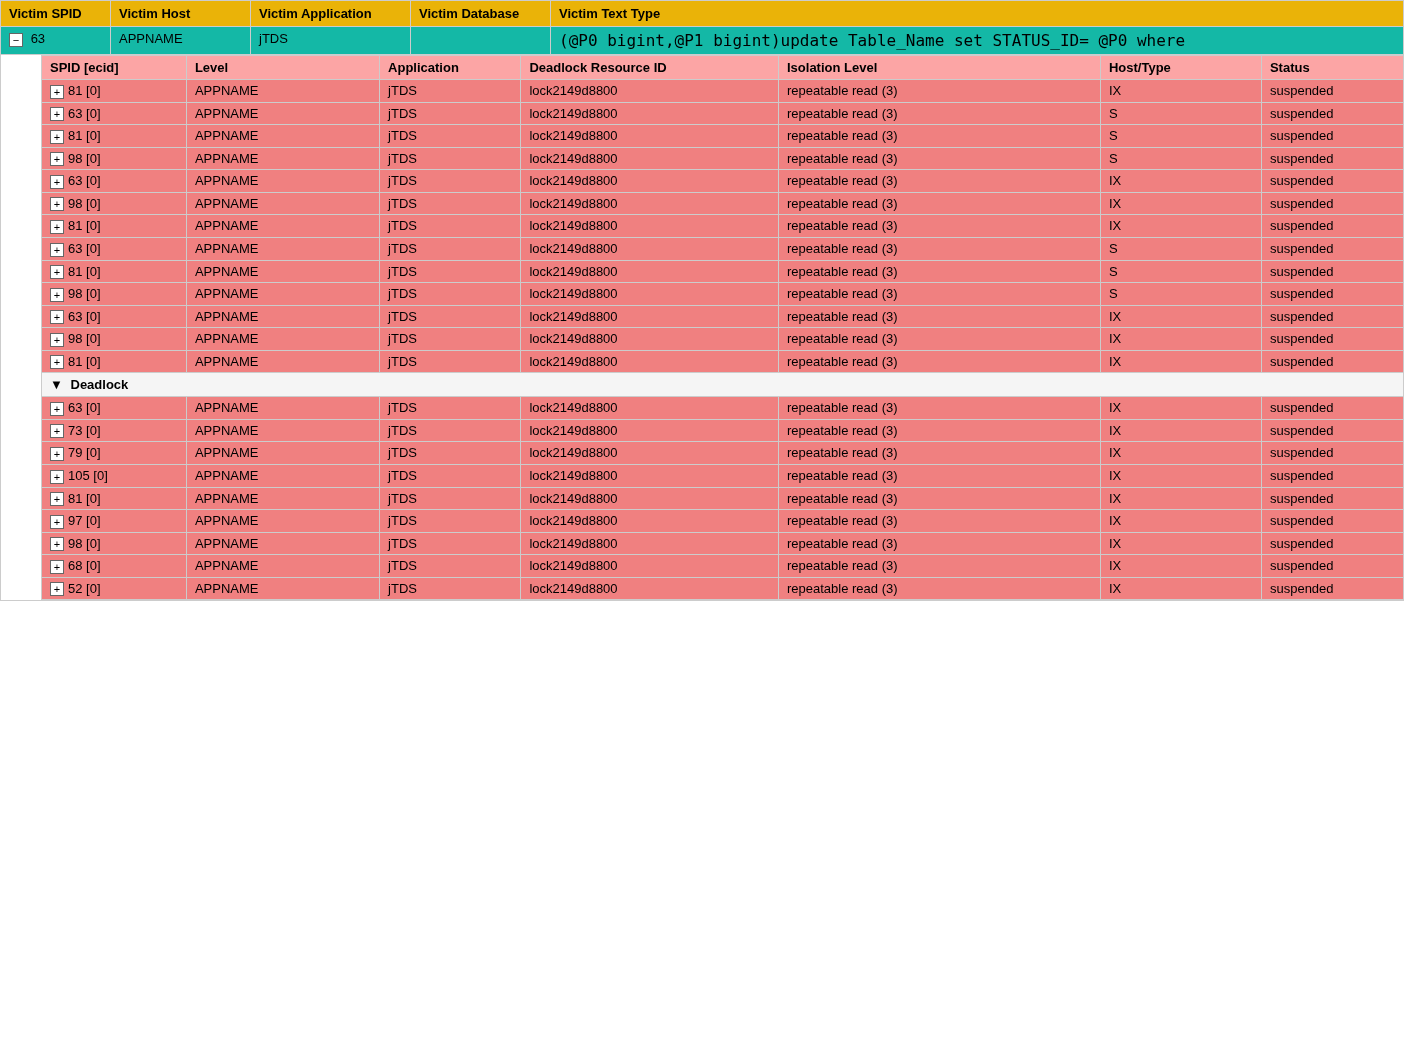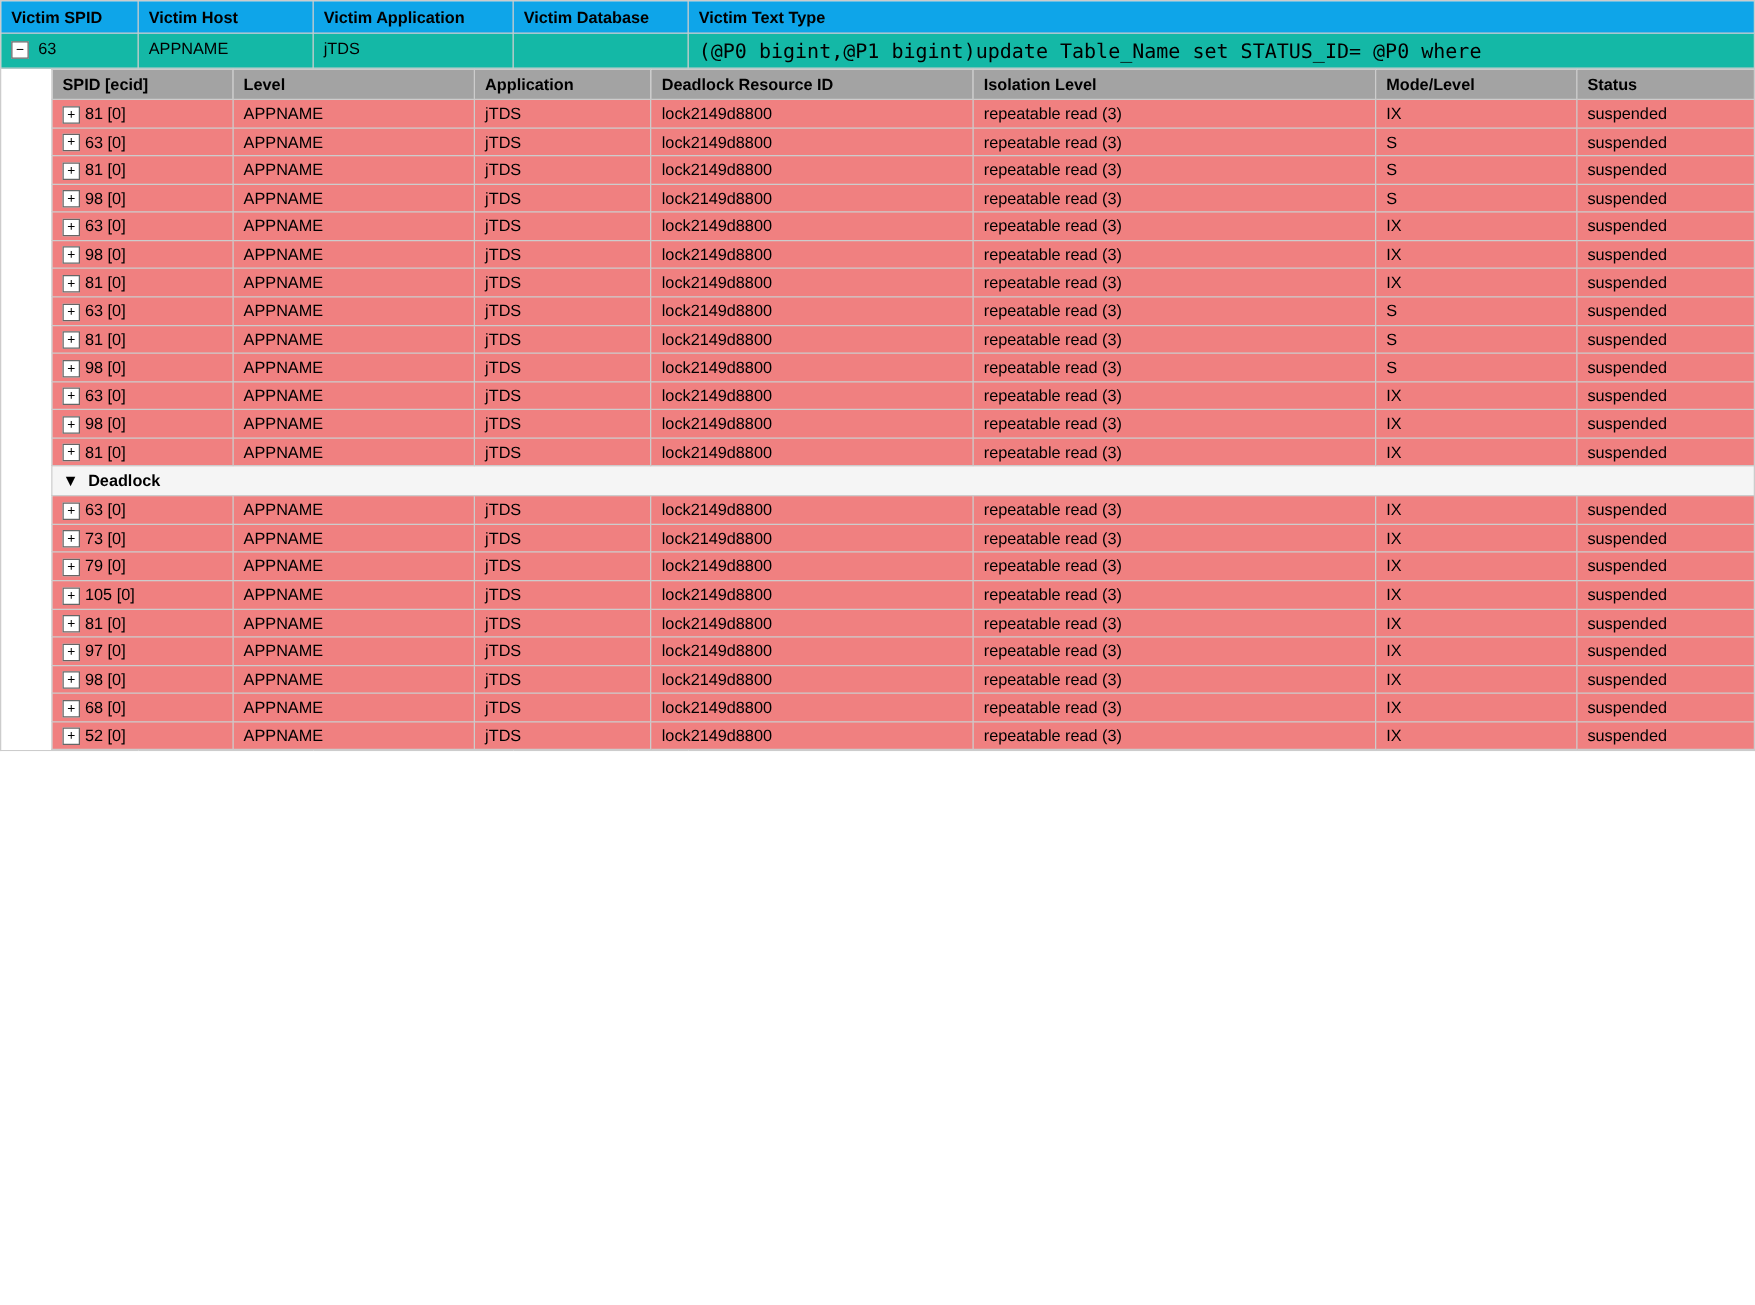--- a/index.html
+++ b/index.html
@@ -7,21 +7,21 @@
       font-family: 'Segoe UI', Arial, sans-serif;
       font-size: 13px;
       background: #fff;
       color: #000;
     }
     .outer-table {
       width: 100%;
       border-collapse: collapse;
     }
     .outer-table th {
-      background: #0ea5e9;
+      background: #eab308;
       border: 1px solid #ccc;
       padding: 5px 8px;
       text-align: left;
       font-weight: 600;
       white-space: nowrap;
     }
     .outer-table td {
       border: 1px solid #ccc;
       padding: 4px 8px;
       vertical-align: top;
@@ -54,21 +54,21 @@
       margin-right: 4px;
       vertical-align: middle;
       background: #fff;
     }
     .inner-table {
       width: 100%;
       border-collapse: collapse;
       margin-left: 20px;
     }
     .inner-table th {
-      background: #a3a3a3;
+      background: #fca5a5;
       border: 1px solid #ccc;
       padding: 4px 8px;
       text-align: left;
       font-weight: 600;
       white-space: nowrap;
     }
     .inner-table td {
       border: 1px solid #ccc;
       padding: 3px 8px;
       white-space: nowrap;
@@ -132,21 +132,21 @@
     <tr>
       <td colspan="5" style="padding: 0 0 0 20px;">
         <table class="inner-table">
           <thead>
             <tr>
               <th class="col-spid">SPID [ecid]</th>
               <th class="col-host">Level</th>
               <th class="col-app">Application</th>
               <th class="col-resource">Deadlock Resource ID</th>
               <th class="col-isolation">Isolation Level</th>
-              <th class="col-mode">Mode/Level</th>
+              <th class="col-mode">Host/Type</th>
               <th class="col-status">Status</th>
             </tr>
           </thead>
           <tbody id="owner-rows">
           <tr class="row-red">
     <td>
       <span class="expand-icon">+</span>81 [0]
     </td>
     <td>APPNAME</td>
     <td>jTDS</td>

